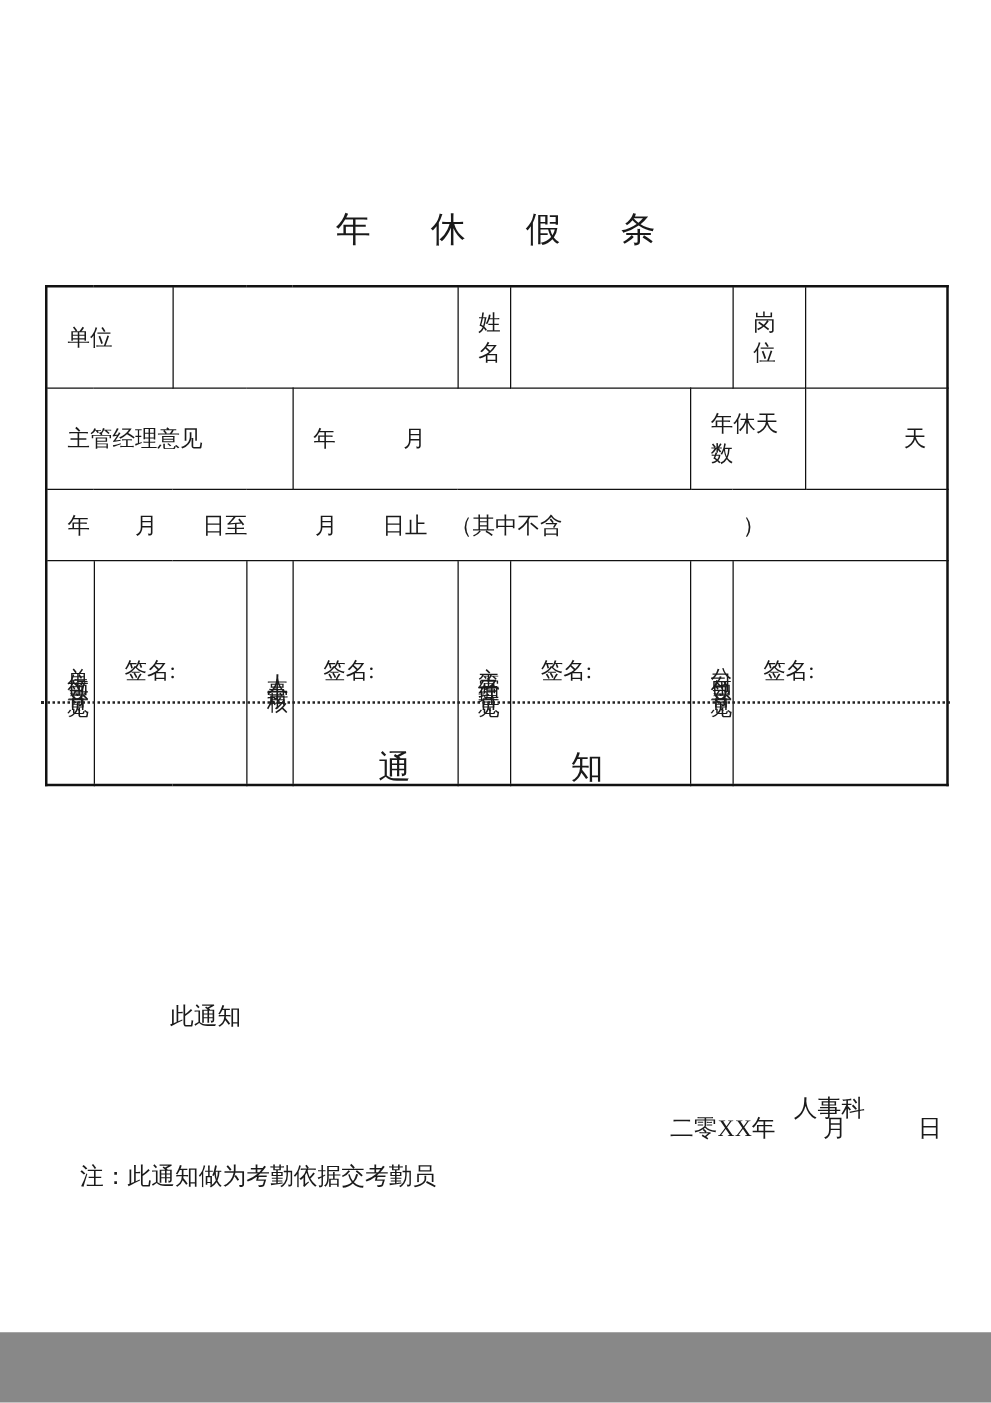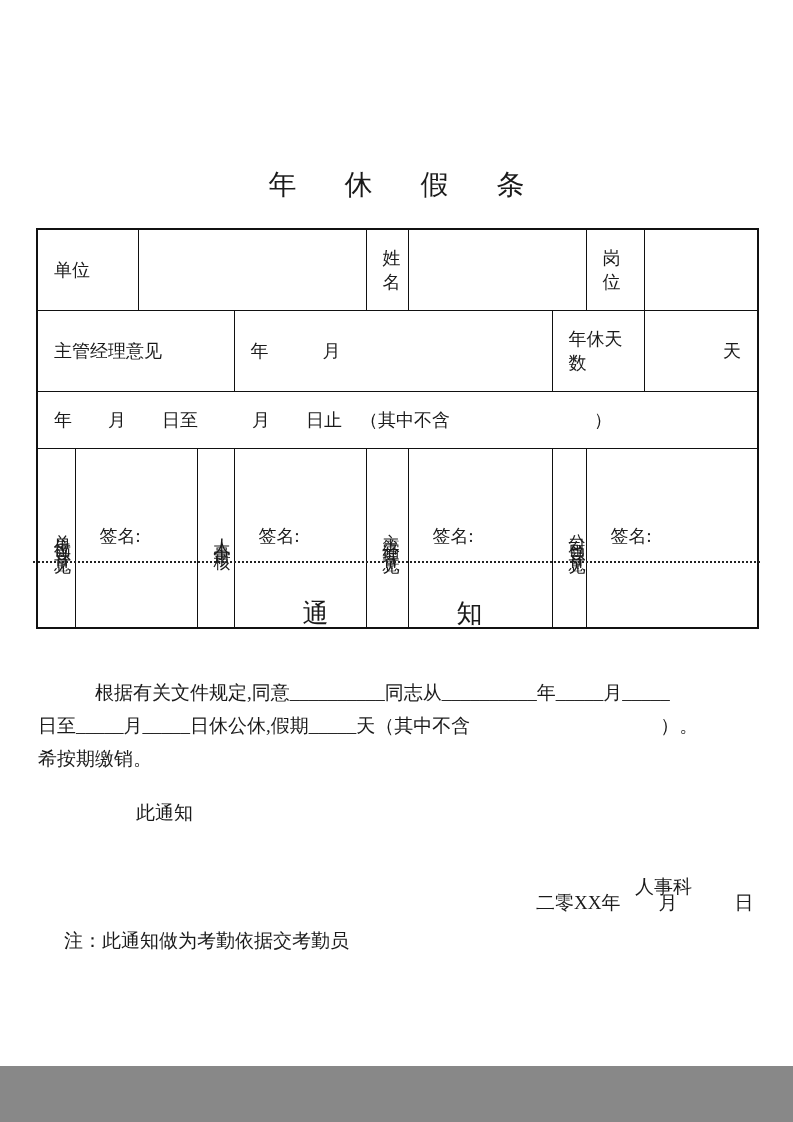--- a/index.html
+++ b/index.html
@@ -137,24 +137,19 @@
         <span class="sign">签名:</span>
       </td>
     </tr>
   </tbody>
     </table>
 
   <div class="tearline"></div>
 
   <div class="notice-title">通知</div>
 
-  <div class="notice-body">
-    <div class="l1">根据有关文件规定,同意__________同志从__________年_____月_____</div>
-    <div class="l2">日至_____月_____日休公休,假期_____天（其中不含　　　　　　　　　　）。</div>
-    <div class="l3">希按期缴销。</div>
-  </div>
 
   <div class="closing">此通知</div>
   <div class="dept">人事科</div>
   <div class="dateline">二零XX年　　月　　　日</div>
   <div class="footnote">注：此通知做为考勤依据交考勤员</div>
 
 </div>
 
 </body></html>

